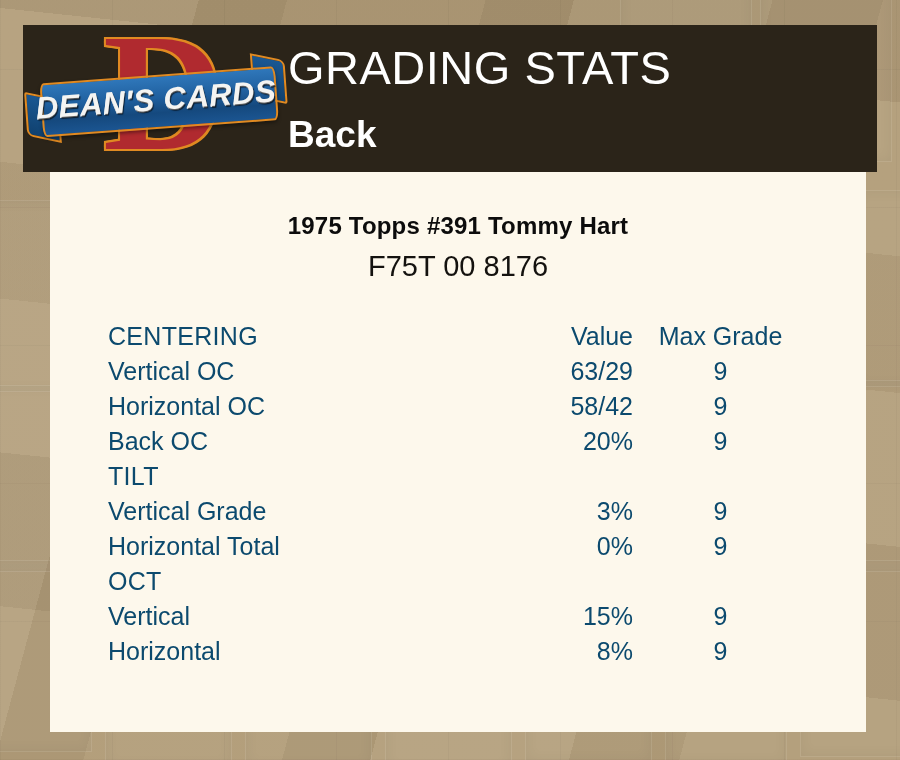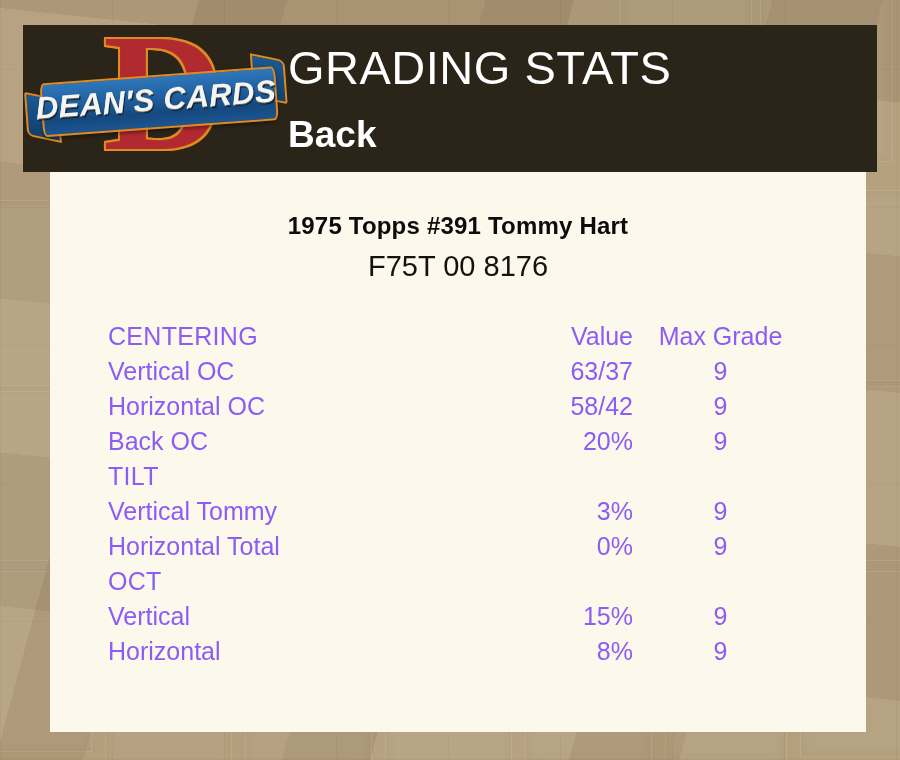--- a/index.html
+++ b/index.html
@@ -187,21 +187,21 @@
     font-weight: normal;
     color: #14120f;
     margin-top: 10px;
   }
 
   
   #stats {
     margin: 36px auto 0 auto;
     width: 700px;
     border-collapse: collapse;
-    color: #8b5cf6;
+    color: #0c4a6e;
   }
   #stats th, #stats td {
     padding: 0;
     font-size: 25px;
     line-height: 35px;
     font-weight: normal;
   }
   .col-label { width: 350px; text-align: left; }
   .col-value { width: 175px; text-align: right; }
   .col-grade { width: 175px; text-align: center; }
@@ -264,40 +264,40 @@
 
   <table id="stats">
     <tbody id="stats-body">
         <tr class="section-head">
           <th class="col-label">CENTERING</th>
           <th class="col-value">Value</th>
           <th class="col-grade">Max Grade</th>
         </tr>
         <tr class="stat-row">
           <td class="col-label">Vertical OC</td>
-          <td class="col-value">63/37</td>
+          <td class="col-value">63/29</td>
           <td class="col-grade">9</td>
         </tr>
         <tr class="stat-row">
           <td class="col-label">Horizontal OC</td>
           <td class="col-value">58/42</td>
           <td class="col-grade">9</td>
         </tr>
         <tr class="stat-row">
           <td class="col-label">Back OC</td>
           <td class="col-value">20%</td>
           <td class="col-grade">9</td>
         </tr>
         <tr class="section-head">
           <th class="col-label">TILT</th>
           <th class="col-value"></th>
           <th class="col-grade"></th>
         </tr>
         <tr class="stat-row">
-          <td class="col-label">Vertical Tommy</td>
+          <td class="col-label">Vertical Grade</td>
           <td class="col-value">3%</td>
           <td class="col-grade">9</td>
         </tr>
         <tr class="stat-row">
           <td class="col-label">Horizontal Total</td>
           <td class="col-value">0%</td>
           <td class="col-grade">9</td>
         </tr>
         <tr class="section-head">
           <th class="col-label">OCT</th>

